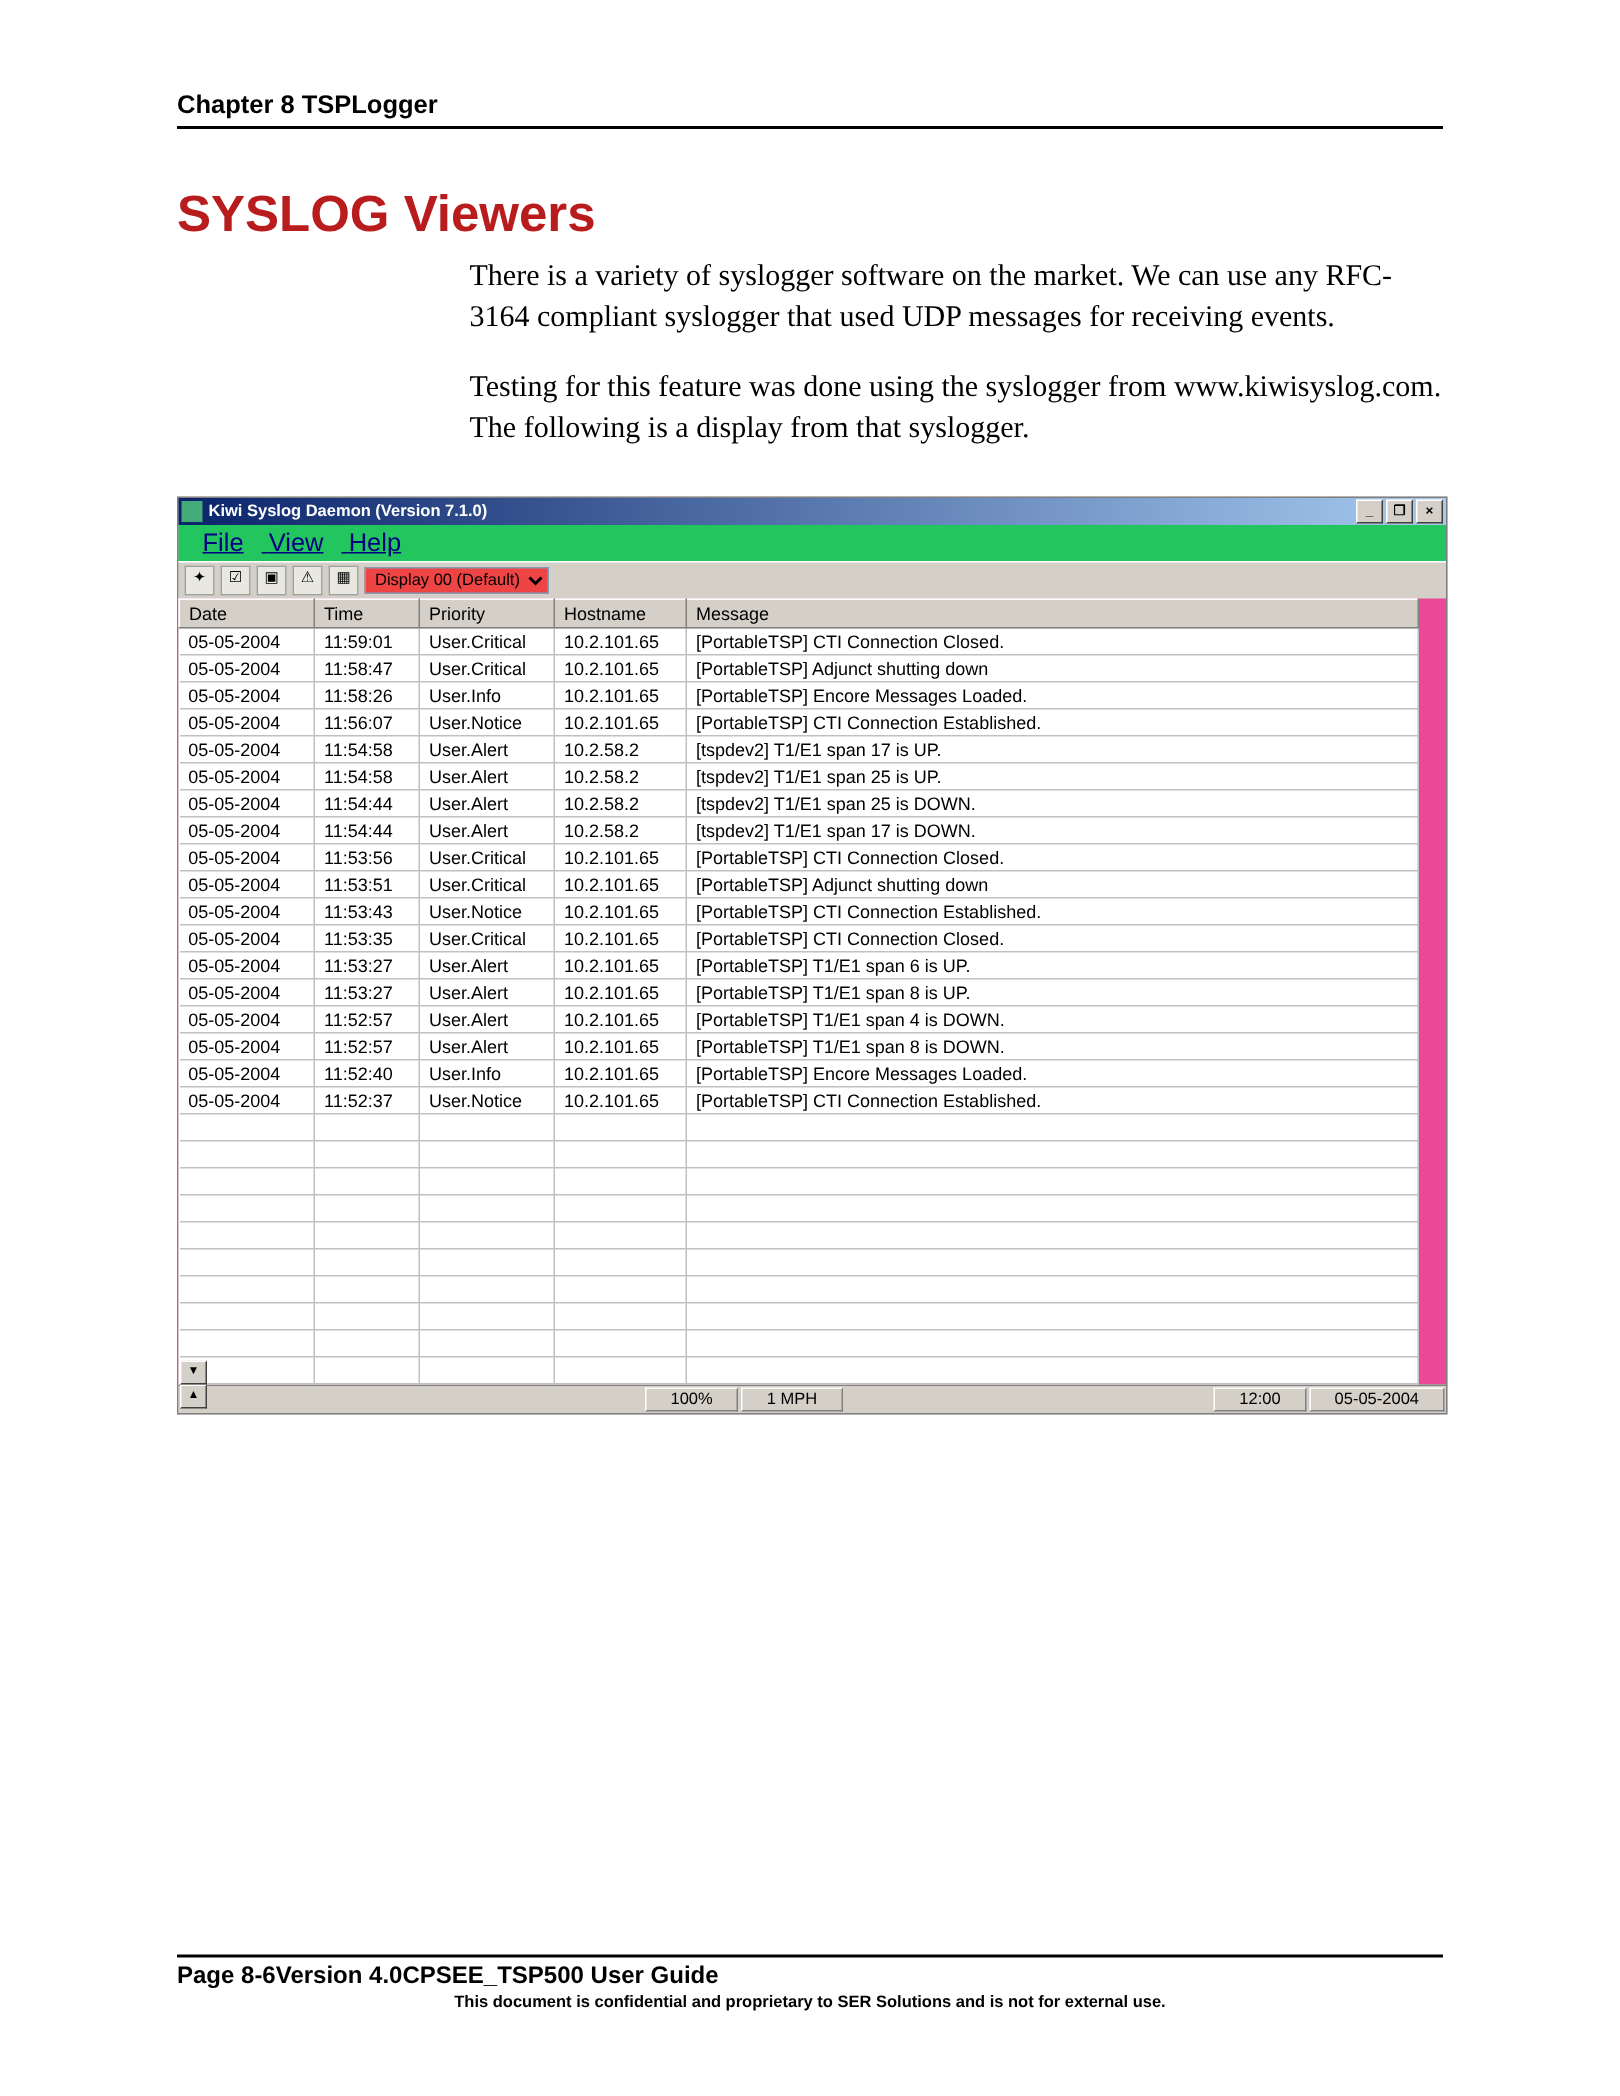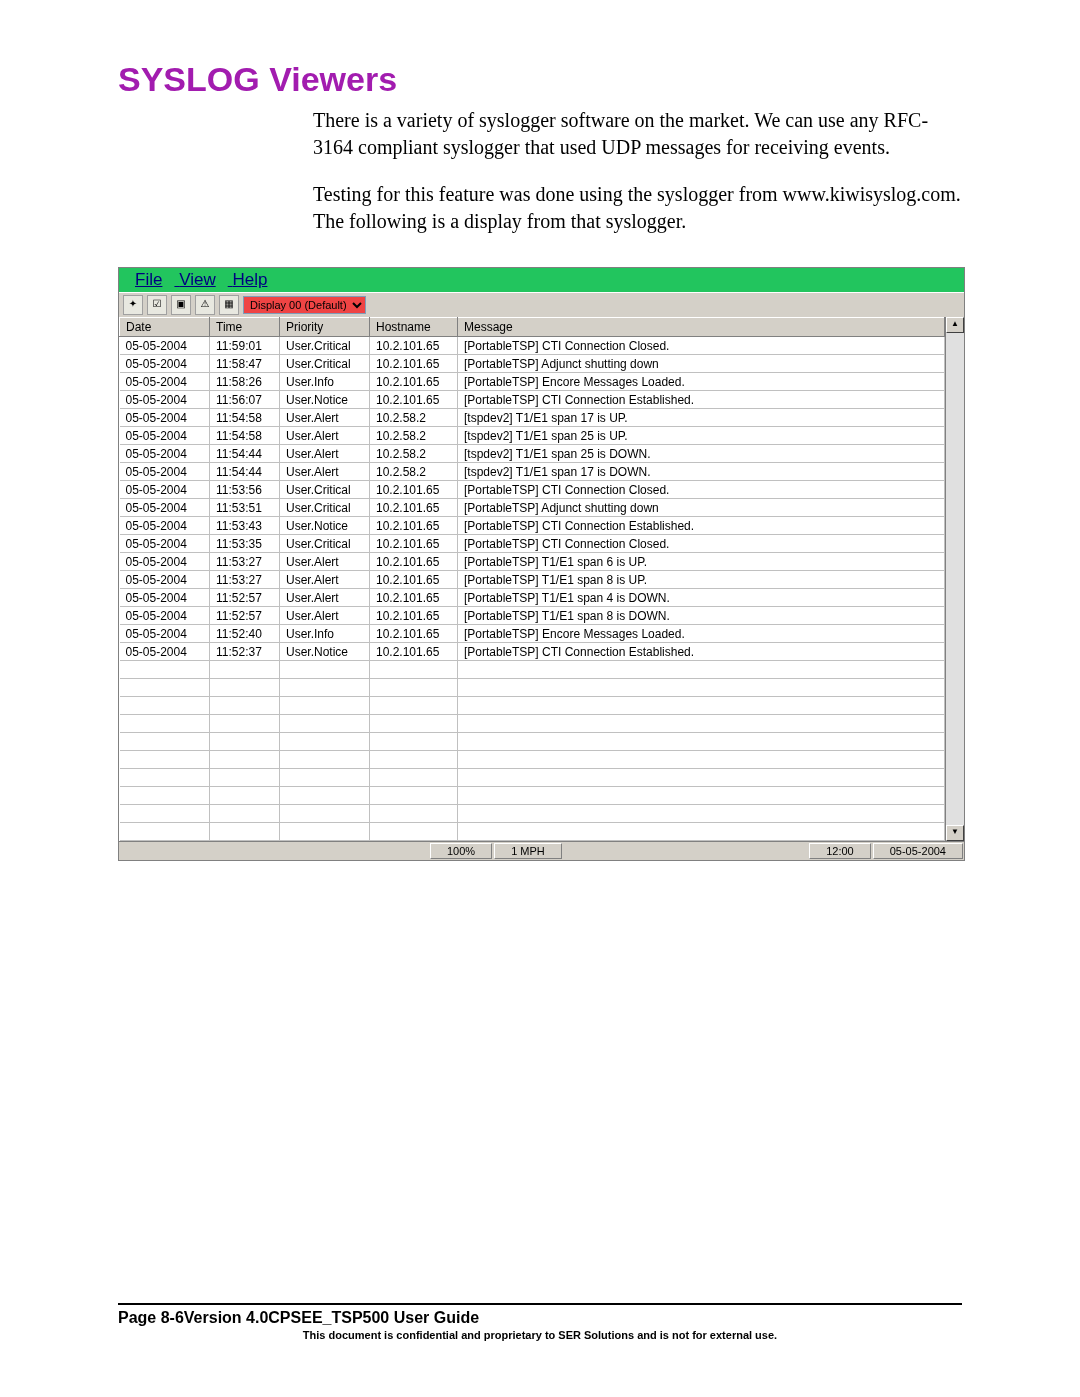--- a/index.html
+++ b/index.html
@@ -20,21 +20,21 @@
   }
   .chapter-header {
     font-family: Arial, Helvetica, sans-serif;
     font-size: 17px;
     font-weight: bold;
     padding-bottom: 4px;
     border-bottom: 2px solid #000;
     margin-bottom: 38px;
   }
   .section-title {
-    color: #a21caf;
+    color: #b91c1c;
     font-family: Arial, Helvetica, sans-serif;
     font-size: 34px;
     font-weight: bold;
     margin-bottom: 8px;
   }
   .body-text {
     margin-left: 195px;
     font-size: 20px;
     line-height: 1.35;
     color: #000000;
@@ -105,21 +105,22 @@
   .display-select {
     font-size: 11px;
     font-family: "MS Sans Serif", Arial, sans-serif;
     height: 18px;
     border:1px solid #7f9db9;
     background:#ef4444;
     padding:0 2px;
   }
   .grid-wrap {
     display:flex;
-    background:#000000;
+    background:#ec4899;
+    flex-direction:column;
   }
   .grid-scroll {
     width: 18px;
     background: #e0e0e0;
     border-left:1px solid #808080;
     position: relative;
   }
   .grid-scroll .arrow {
     position:absolute; left:0; width:100%; height:16px;
     background:#d4d0c8;
@@ -192,29 +193,37 @@
   }
   .footer-row2 {
     text-align:center; font-size: 11px; font-weight: bold;
     margin-top:2px;
   }
 </style>
 </head>
 <body>
 
 <div class="page">
+  <div class="chapter-header">Chapter 8 TSPLogger</div>
 
   <div class="section-title">SYSLOG Viewers</div>
 
   <div class="body-text">
     <p>There is a variety of syslogger software on the market.  We can use any RFC-3164 compliant syslogger that used UDP messages for receiving events.</p>
     <p>Testing for this feature was done using the syslogger from www.kiwisyslog.com.  The following is a display from that syslogger.</p>
   </div>
 
   <div class="app-window">
+    <div class="titlebar">
+      <span class="tb-icon"></span>
+      <span class="tb-title">Kiwi Syslog Daemon (Version 7.1.0)</span>
+      <span class="win-btn">_</span>
+      <span class="win-btn">❐</span>
+      <span class="win-btn">×</span>
+    </div>
     <div class="menubar">
       <span>File</span>
       <span>View</span>
       <span>Help</span>
     </div>
     <div class="toolbar">
       <span class="tbtn">✦</span>
       <span class="tbtn">☑</span>
       <span class="tbtn">▣</span>
       <span class="tbtn">⚠</span>

